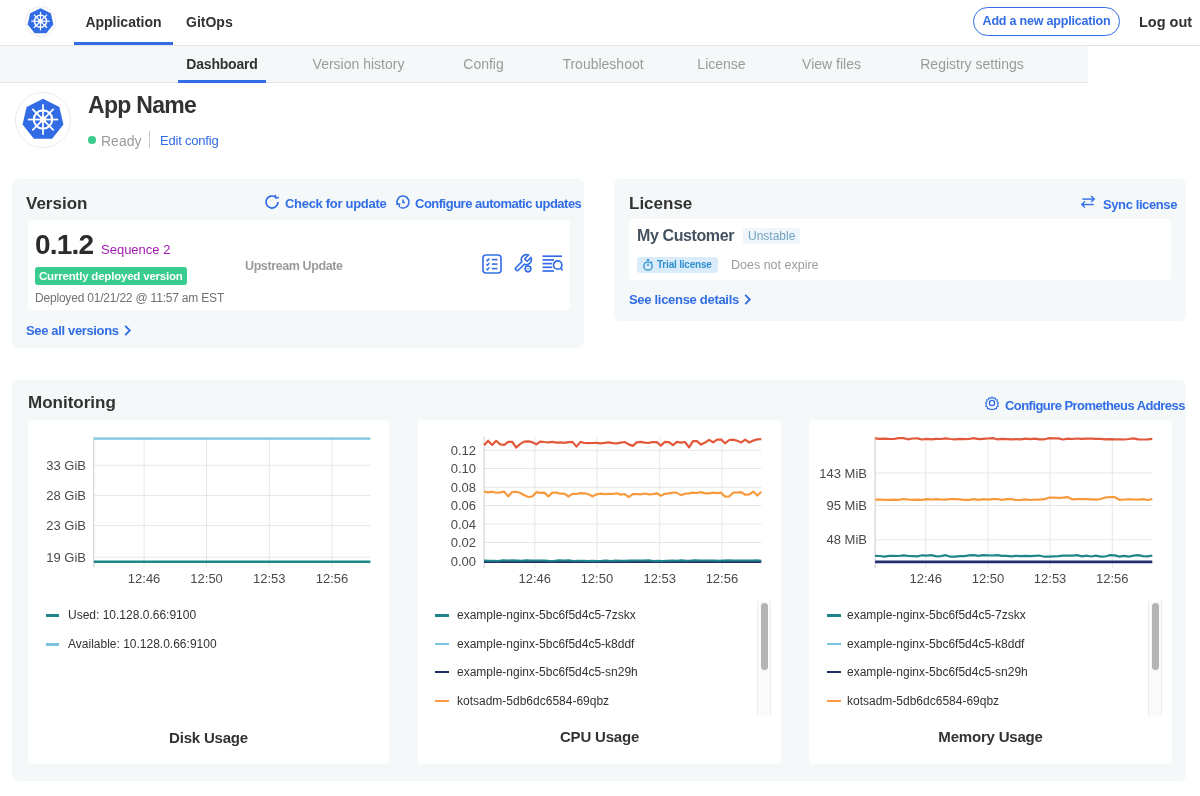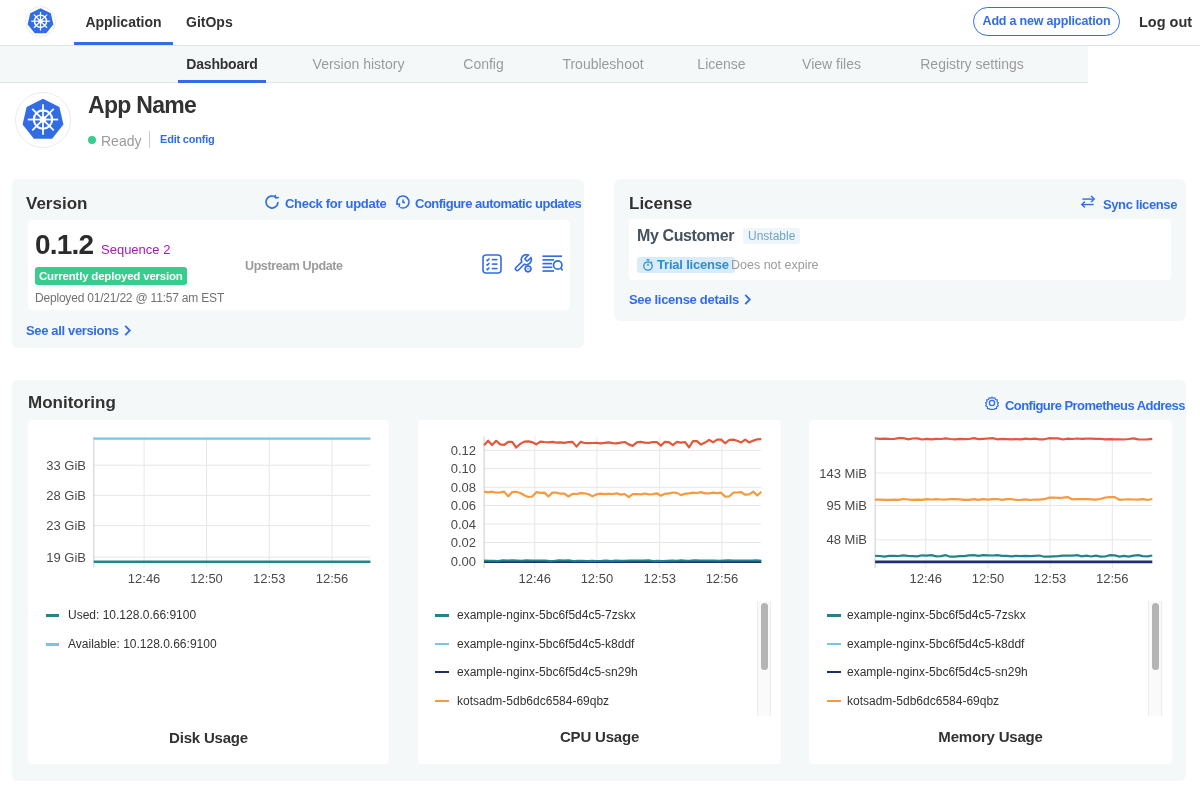--- a/index.html
+++ b/index.html
@@ -70,21 +70,21 @@
             <line x1="50" y1="49" x2="73.3" y2="72.3"></line>
       </g>
     </g>
     <circle cx="50" cy="49" r="7" fill="#fff"></circle>
   </svg>
 </div>
 <div class="abs" style="left:88px;top:92px;font-size:23px;font-weight:bold;color:#323232;letter-spacing:-0.7px;">App Name</div>
 <div class="abs" style="left:88px;top:136px;width:8px;height:8px;border-radius:50%;background:#38cc8e;"></div>
 <div class="abs" style="left:101px;top:132.5px;font-size:14px;color:#9b9b9b;">Ready</div>
 <div class="abs" style="left:149px;top:131px;width:1px;height:17px;background:#c9c9c9;"></div>
-<div class="abs" style="left:160px;top:133px;font-size:11px;font-weight:bold;color:#326de6;letter-spacing:-0.2px;">Edit config</div>
+<div class="abs" style="left:160px;top:133px;font-size:13px;font-weight:normal;color:#326de6;letter-spacing:-0.2px;">Edit config</div>
 
 <div class="abs card" style="left:12px;top:179px;width:572px;height:169px;">
   <div class="abs hdg" style="left:14px;top:15px;">Version</div>
   <div class="abs" style="left:252px;top:15px;">
         <svg width="16" height="16" viewBox="0 0 16 16" fill="none" stroke="#326de6" stroke-width="1.7">
           <path d="M14 8a6 6 0 1 1-2.3-4.7"></path>
           <path d="M11.3 0.8 11.8 3.9 14.9 3.4" stroke-width="1.5"></path>
         </svg>
       </div>
   <div class="abs link14" style="left:273px;top:17px;letter-spacing:-0.3px;">Check for update</div>
@@ -155,21 +155,21 @@
           <path d="M2.5 5.4 14.5 5.4"></path>
           <path d="M11.8 2.2 15.1 5.4 11.8 8.6" fill="none"></path>
           <path d="M14.5 11.2 2.5 11.2"></path>
           <path d="M5.2 8 1.9 11.2 5.2 14.4" fill="none"></path>
         </svg>
       </div>
   <div class="abs link14" style="left:489px;top:18px;letter-spacing:-0.4px;">Sync license</div>
   <div class="abs ibox" style="left:15px;top:40px;width:542px;height:61px;">
     <div class="abs" style="left:8px;top:8px;font-size:16px;font-weight:bold;color:#44525f;letter-spacing:-0.4px;">My Customer</div>
     <div class="abs" style="left:114px;top:9px;height:16px;line-height:16px;padding:0 5px;border-radius:3px;background:#eef6fb;font-size:12px;color:#73a3c1;">Unstable</div>
-    <div class="abs" style="left:8px;top:38px;height:16px;line-height:16px;padding:0 6px 0 20px;border-radius:3px;background:#daecf9;font-size:13px;font-weight:bold;color:#2e8ed0;letter-spacing:-0.2px;">Trial license
+    <div class="abs" style="left:8px;top:38px;height:16px;line-height:16px;padding:0 6px 0 20px;border-radius:3px;background:#daecf9;font-size:10px;font-weight:bold;color:#2e8ed0;letter-spacing:-0.2px;">Trial license
       <svg width="12" height="12" viewBox="0 0 12 12" fill="none" stroke="#2e8ed0" stroke-width="1.3" style="position:absolute;left:5px;top:2px;">
             <circle cx="6" cy="7" r="4.2"></circle>
             <line x1="6" y1="7" x2="6" y2="4.6"></line>
             <line x1="4.6" y1="0.8" x2="7.4" y2="0.8" stroke-width="1.5"></line>
             <line x1="9.3" y1="2.6" x2="10.2" y2="3.5"></line>
           </svg>
     </div>
     <div class="abs" style="left:102px;top:39px;font-size:12.5px;color:#9b9b9b;">Does not expire</div>
   </div>
   <div class="abs link14" style="left:15px;top:113px;letter-spacing:-0.3px;">See license details <svg width="11" height="11" viewBox="0 0 12 12" fill="none" stroke="#326de6" stroke-width="2" style="display:inline-block;vertical-align:-1px;">

